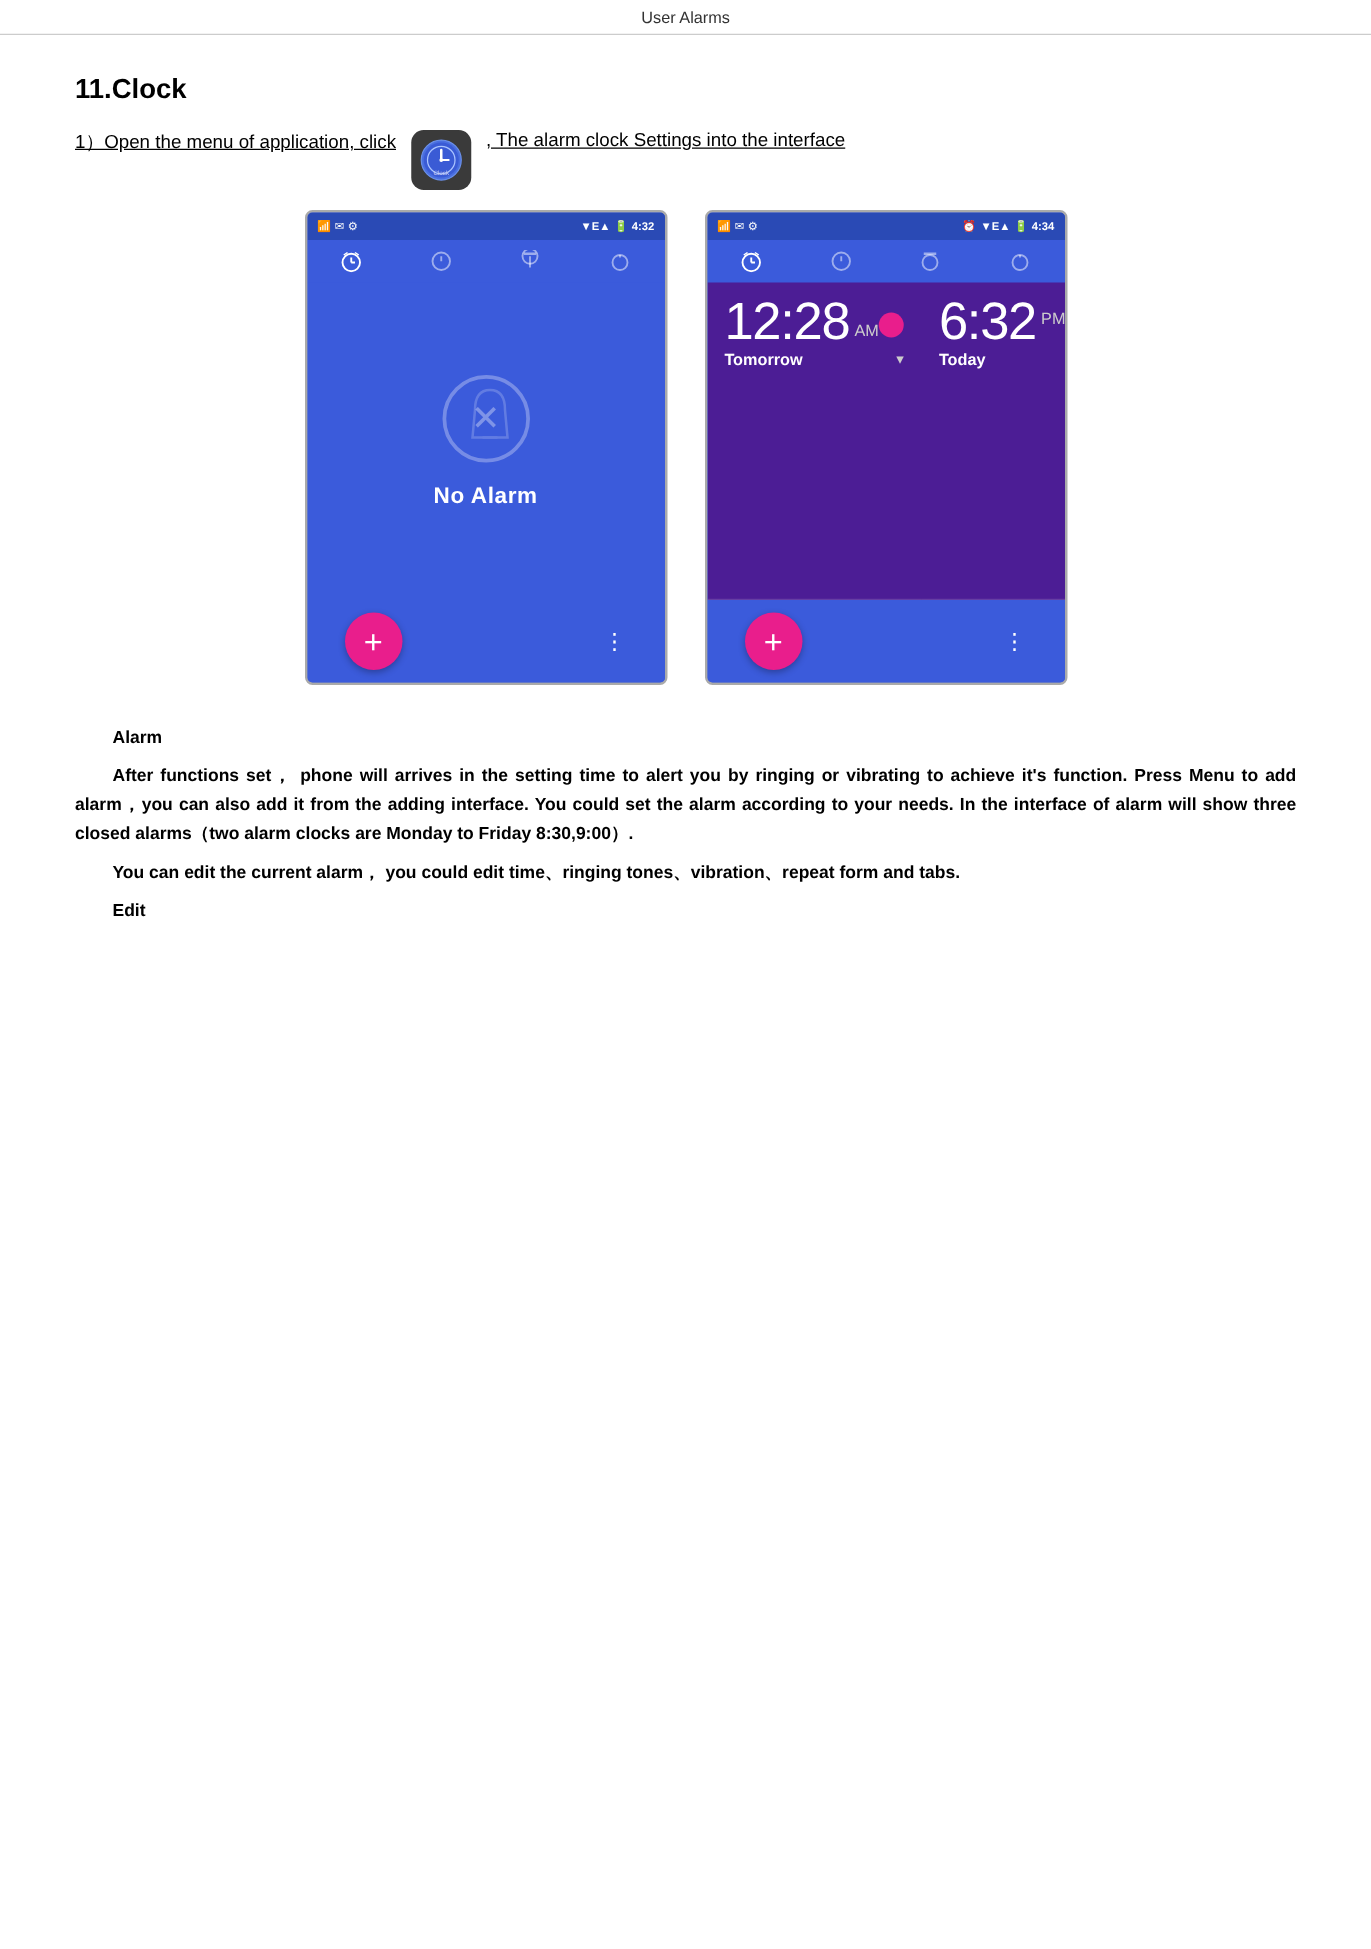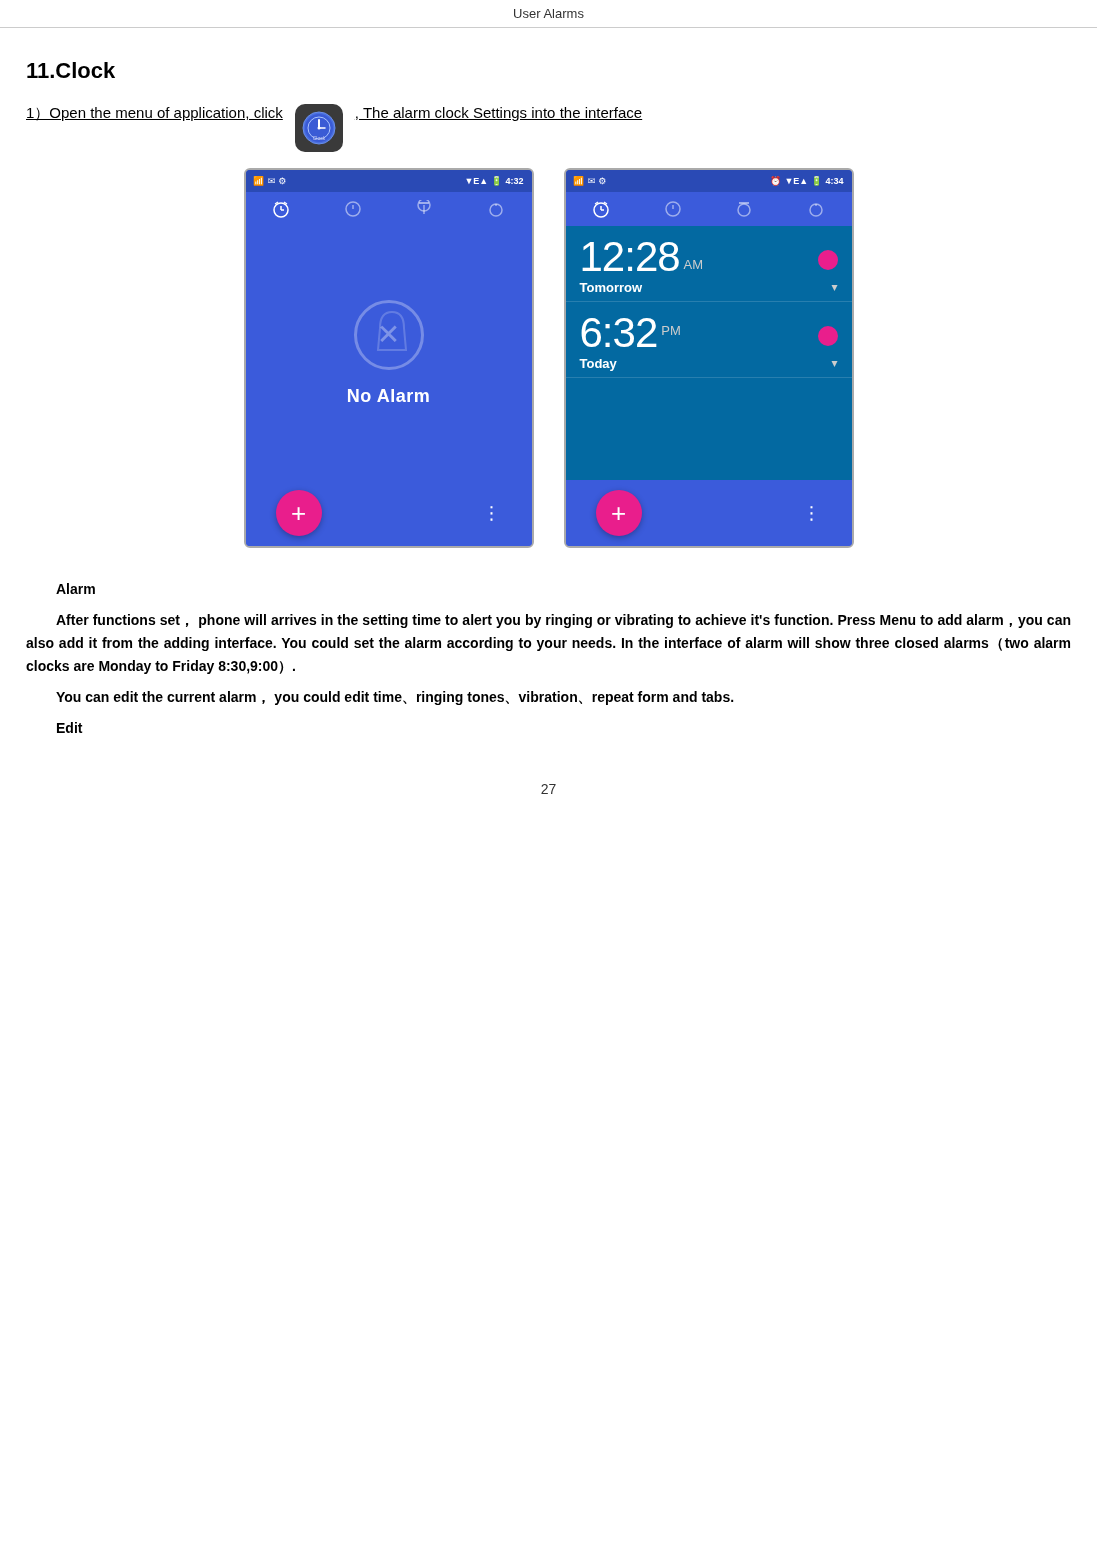--- a/index.html
+++ b/index.html
@@ -12,21 +12,21 @@
       color: #000;
     }
     .page-header {
       text-align: center;
       border-bottom: 1px solid #ccc;
       padding: 6px 0;
       font-size: 13px;
       color: #333;
     }
     .page-content {
-      padding: 30px 26px;
+      padding: 30px 60px;
     }
     .section-title {
       font-size: 22px;
       font-weight: bold;
       margin-bottom: 20px;
     }
     .intro-line {
       font-size: 15px;
       margin-bottom: 16px;
       display: flex;
@@ -157,23 +157,23 @@
       box-shadow: 0 2px 6px rgba(0,0,0,0.3);
     }
     .more-dots {
       color: #fff;
       font-size: 18px;
       letter-spacing: 1px;
     }
     
     .alarms-body {
       flex: 1;
-      background: #0369a1;
-      display: flex;
-      flex-direction: column;
+      background: #4c1d95;
+      display: flex;
+      flex-direction: row;
     }
     .alarm-item {
       padding: 10px 14px 6px;
       border-bottom: 1px solid rgba(255,255,255,0.15);
     }
     .alarm-time-row {
       display: flex;
       align-items: flex-end;
       justify-content: space-between;
     }
@@ -424,15 +424,14 @@
 
   </div>
 
   <div class="text-section">
     <p class="text-block text-indent">Alarm</p>
     <p class="text-block text-indent">After functions set， phone will arrives in the setting time to alert you by ringing or vibrating to achieve it's function. Press Menu to add alarm，you can also add it from the adding interface. You could set the alarm according to your needs. In the interface of alarm will show three closed alarms（two alarm clocks are Monday to Friday 8:30,9:00）.</p>
     <p class="text-block text-indent">You can edit the current alarm， you could edit time、ringing tones、vibration、repeat form and tabs.</p>
     <p class="text-block text-indent">Edit</p>
   </div>
 
-  <div class="page-number">27</div>
 
 </div>
 
 </body></html>

